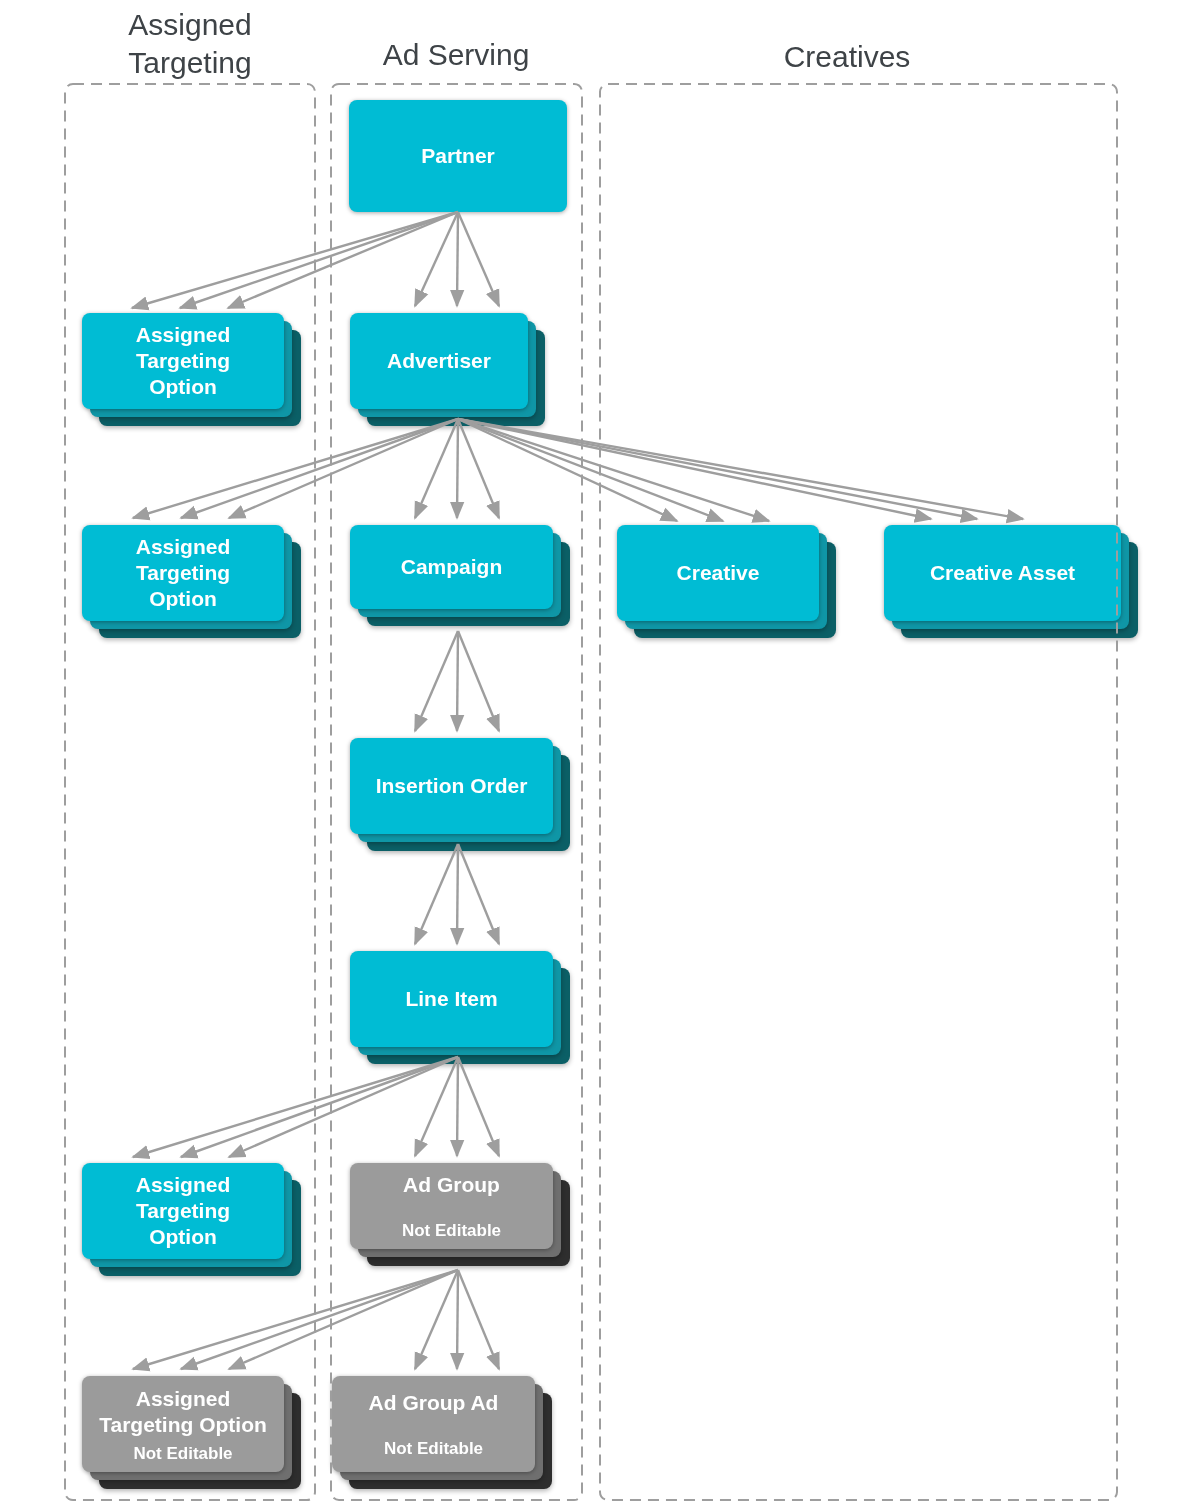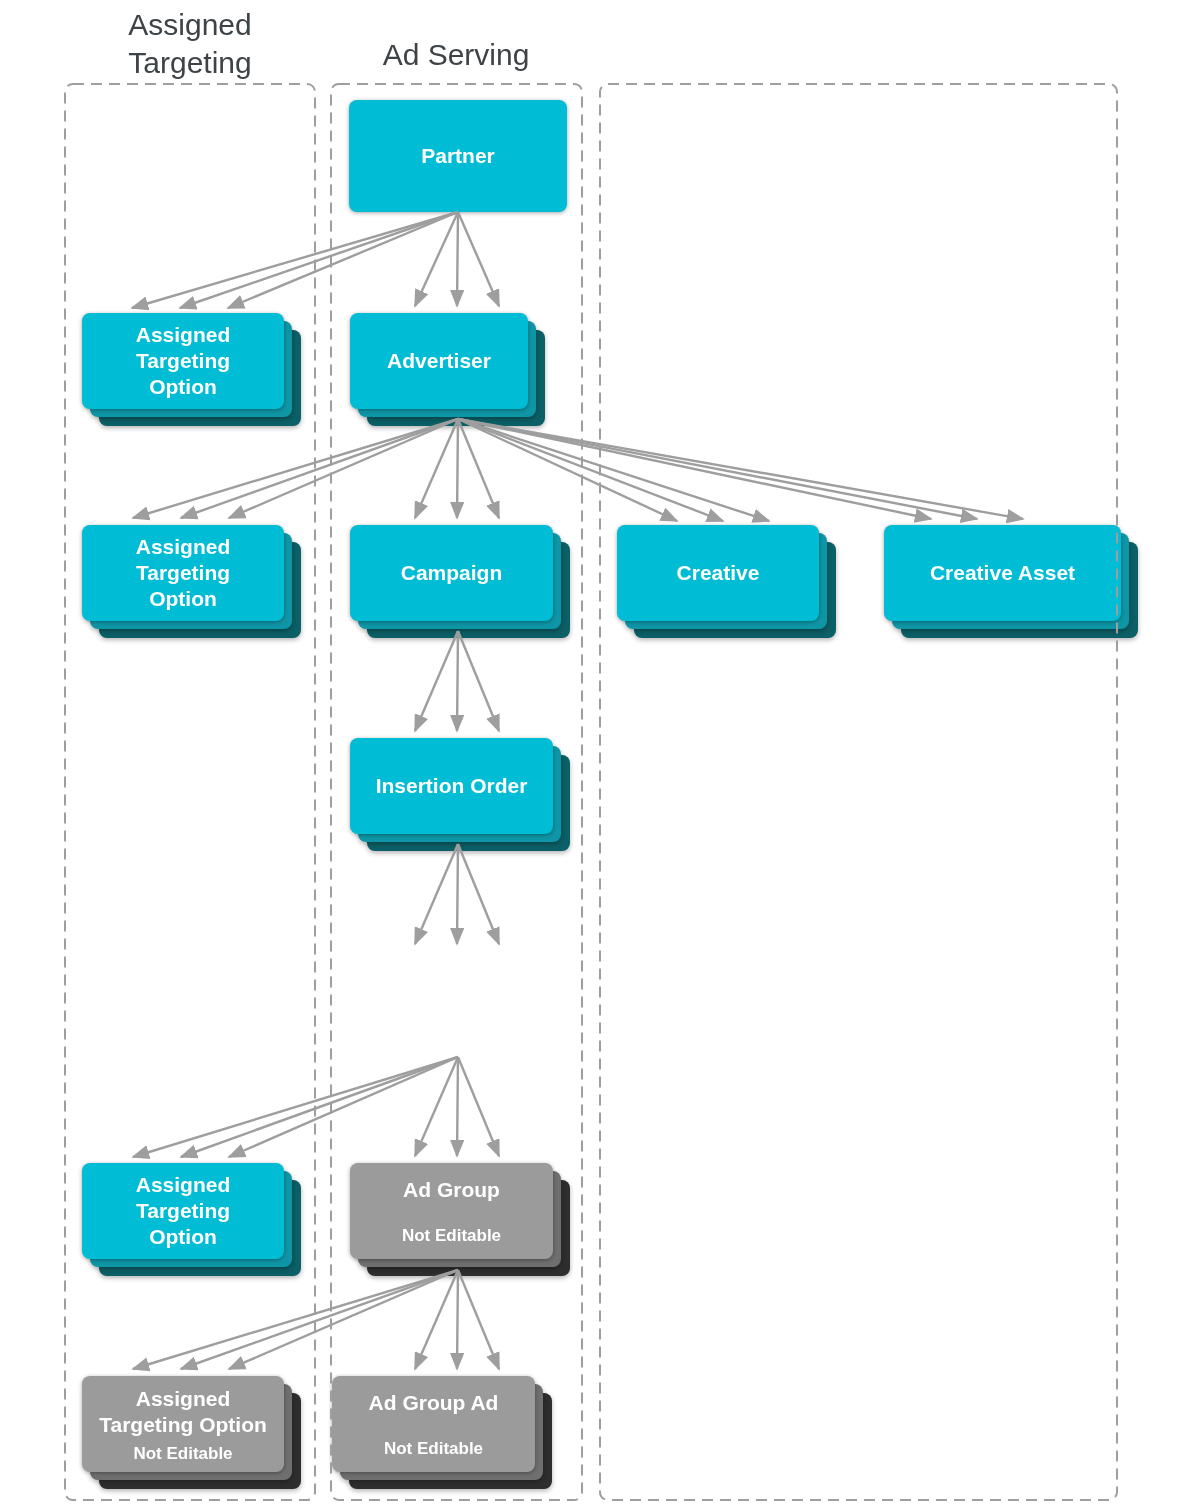--- a/index.html
+++ b/index.html
@@ -49,20 +49,21 @@
     position:absolute;left:0;top:0;z-index:3;
     pointer-events:none;
   }
 </style>
 </head>
 <body>
 
 <div id="diagram">
     <div class="hdr" style="left: 456px; top: 36px; width: 300px;">Ad Serving</div>
     <div class="hdr" style="left: 190px; top: 6px; width: 200px;">Assigned Targeting</div>
+    <div class="hdr" style="left: 847px; top: 38px; width: 300px;">Creatives</div>
     <div class="node cyan layout-center" style="left: 349px; top: 100px; width: 218px; height: 112px;">
       <div class="front">
         <div class="label">Partner</div>
       </div>
     </div>
     <div class="node cyan layout-center" style="left: 82px; top: 313px; width: 202px; height: 96px;">
       <div class="layer back"></div>
       <div class="layer mid"></div>
       <div class="front">
         <div class="label">Assigned
@@ -79,21 +80,21 @@
     </div>
     <div class="node cyan layout-center" style="left: 82px; top: 525px; width: 202px; height: 96px;">
       <div class="layer back"></div>
       <div class="layer mid"></div>
       <div class="front">
         <div class="label">Assigned
 Targeting
 Option</div>
       </div>
     </div>
-    <div class="node cyan layout-center" style="left: 350px; top: 525px; width: 203px; height: 96px;">
+    <div class="node cyan layout-center" style="left: 350px; top: 525px; width: 203px; height: 84px;">
       <div class="layer back"></div>
       <div class="layer mid"></div>
       <div class="front">
         <div class="label">Campaign</div>
       </div>
     </div>
     <div class="node cyan layout-center" style="left: 617px; top: 525px; width: 202px; height: 96px;">
       <div class="layer back"></div>
       <div class="layer mid"></div>
       <div class="front">
@@ -105,32 +106,39 @@
       <div class="layer mid"></div>
       <div class="front">
         <div class="label">Creative Asset</div>
       </div>
     </div>
     <div class="node cyan layout-center" style="left: 350px; top: 738px; width: 203px; height: 96px;">
       <div class="layer back"></div>
       <div class="layer mid"></div>
       <div class="front">
         <div class="label">Insertion Order</div>
+      </div>
+    </div>
+    <div class="node cyan layout-center" style="left: 350px; top: 951px; width: 203px; height: 96px;">
+      <div class="layer back"></div>
+      <div class="layer mid"></div>
+      <div class="front">
+        <div class="label">Line Item</div>
       </div>
     </div>
     <div class="node cyan layout-center" style="left: 82px; top: 1163px; width: 202px; height: 96px;">
       <div class="layer back"></div>
       <div class="layer mid"></div>
       <div class="front">
         <div class="label">Assigned
 Targeting
 Option</div>
       </div>
     </div>
-    <div class="node gray layout-spread" style="left: 350px; top: 1163px; width: 203px; height: 96px;">
+    <div class="node gray layout-spread" style="left: 350px; top: 1163px; width: 203px; height: 86px;">
       <div class="layer back"></div>
       <div class="layer mid"></div>
       <div class="front">
         <div class="label">Ad Group</div>
         <div class="sub">Not Editable</div>
       </div>
     </div>
     <div class="node gray layout-tight" style="left: 82px; top: 1376px; width: 202px; height: 96px;">
       <div class="layer back"></div>
       <div class="layer mid"></div>

